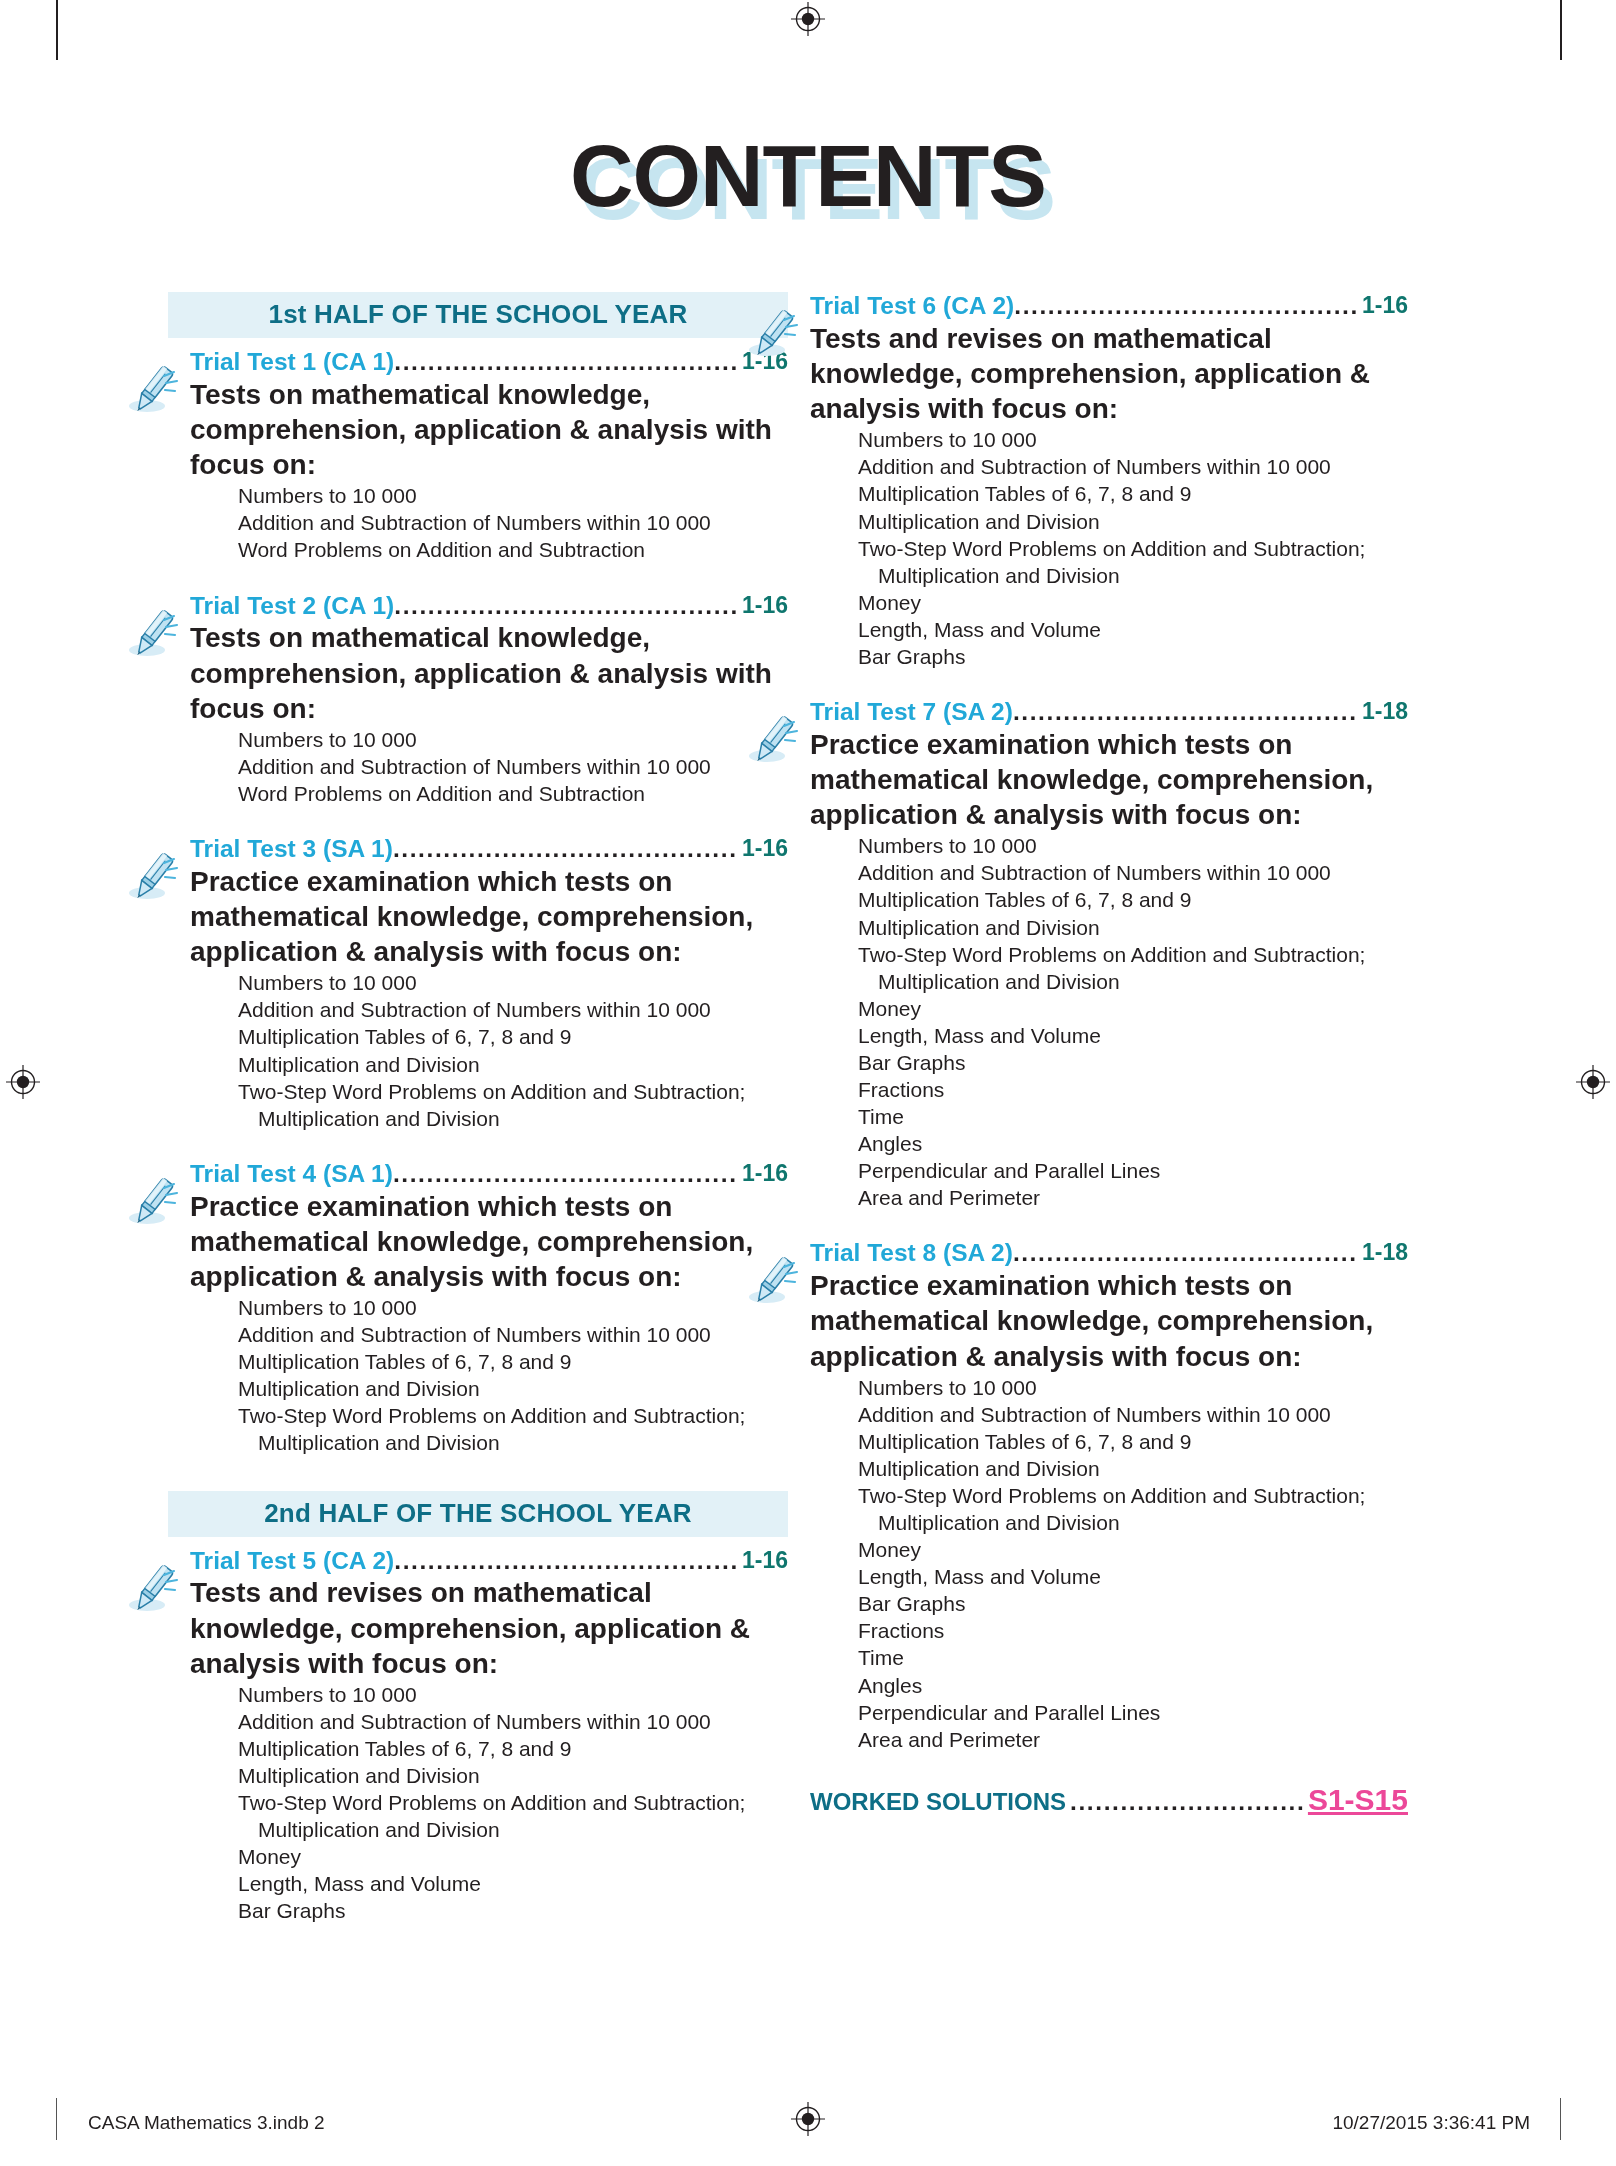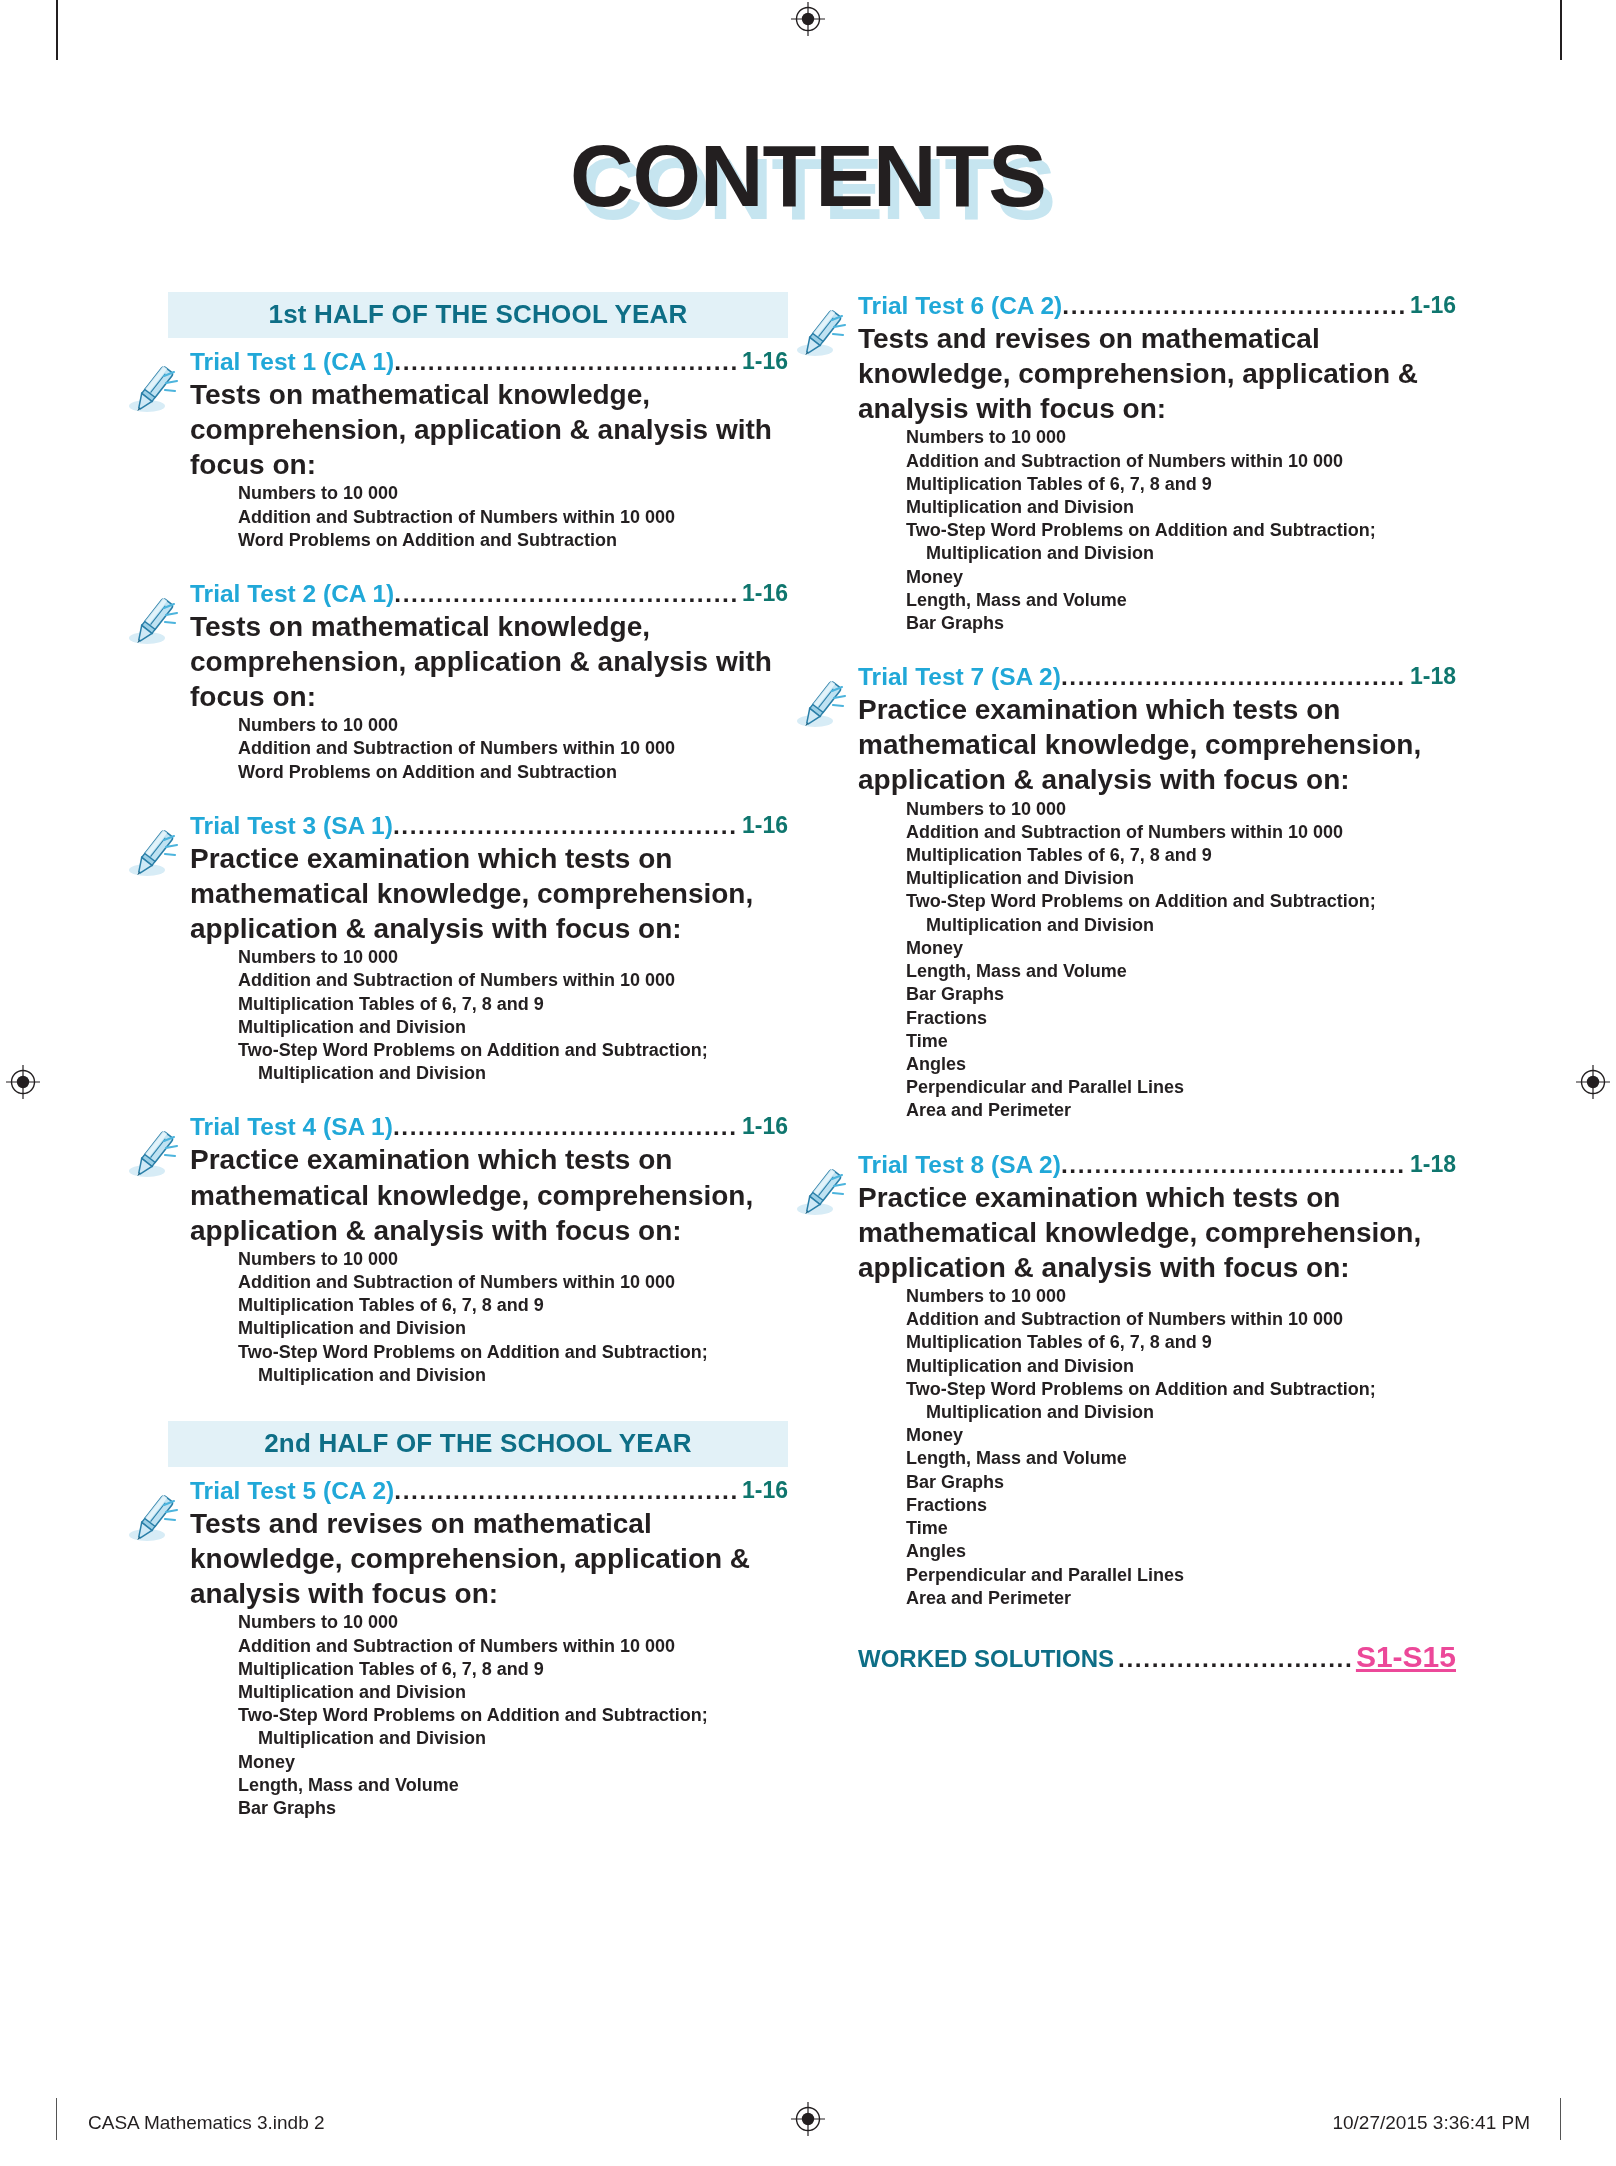--- a/index.html
+++ b/index.html
@@ -61,21 +61,20 @@
     white-space: nowrap;
   }
 
   
   .columns {
     position: absolute;
     top: 292px;
     left: 168px;
     width: 1290px;
     display: flex;
-    gap: 48px;
   }
   .col { width: 620px; }
 
   
   .band {
     background: #e2f1f7;
     color: #0e6e86;
     font-weight: bold;
     font-size: 26px;
     letter-spacing: 0.2px;
@@ -137,22 +136,22 @@
     margin-top: 0;
   }
 
   .topic-list {
     list-style: none;
     margin: 0;
     padding: 0 0 0 48px;
   }
   .topic-list li {
     color: #231f20;
-    font-weight: bold;
-    font-size: 18px;
+    font-weight: normal;
+    font-size: 21px;
     line-height: 1.29;
     text-indent: -20px;
     padding-left: 20px;
   }
 
   
   .worked {
     display: flex;
     align-items: baseline;
     margin-top: 30px;

